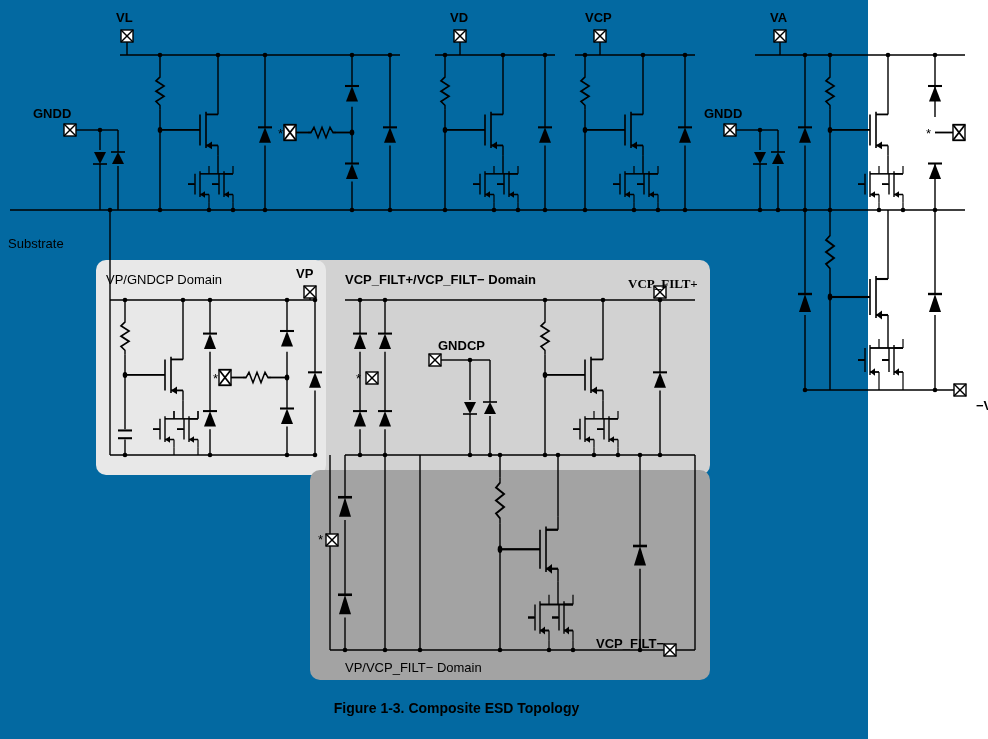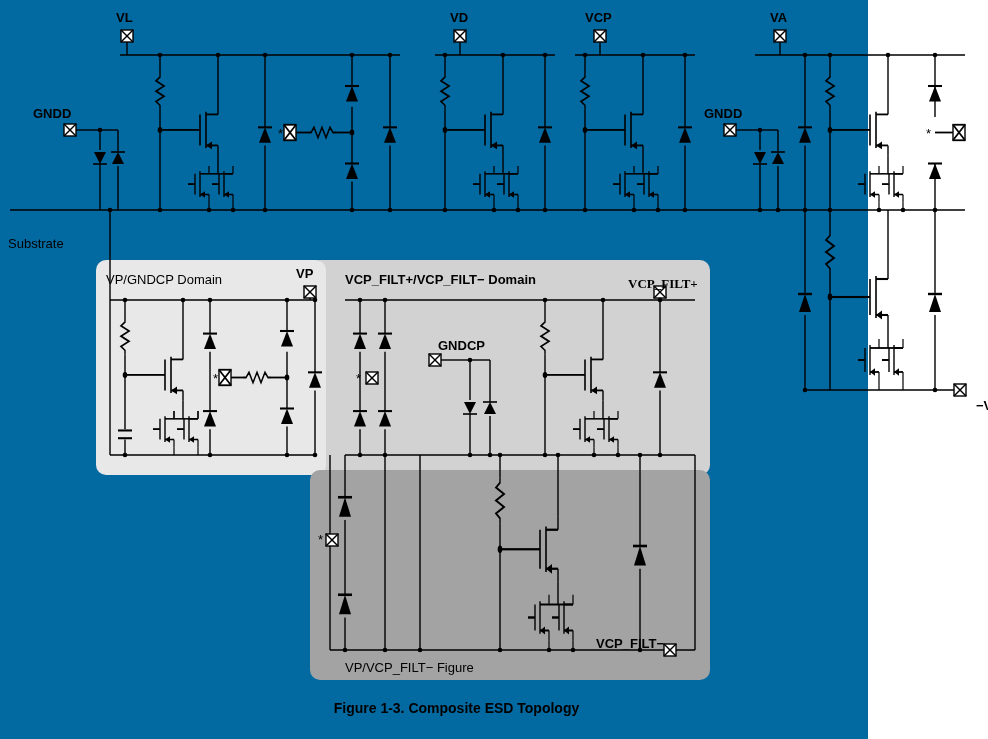--- a/index.html
+++ b/index.html
@@ -510,21 +510,21 @@
   <div class="label" style="left:33px; top:106px;">GNDD</div>
   <div class="label" style="left:704px; top:106px;">GNDD</div>
 
   <div class="label" style="left:8px; top:196px; font-weight:normal;margin-top:40px;">Substrate</div>
 
   <div class="label" style="left:278px; top:126px; font-weight:normal;">*</div>
   <div class="label" style="left:926px; top:126px; font-weight:normal;">*</div>
 
   <div class="label" style="left:106px; top:272px; font-weight:normal;text-align:right;">VP/GNDCP Domain</div>
   <div class="label" style="left:345px; top:272px; font-weight:bold;">VCP_FILT+/VCP_FILT− Domain</div>
-  <div class="label" style="left:345px; top:660px; font-weight:normal;">VP/VCP_FILT− Figure</div>
+  <div class="label" style="left:345px; top:660px; font-weight:normal;">VP/VCP_FILT− Domain</div>
 
   <div class="label" style="left:296px; top:266px;">VP</div>
   <div class="label" style="left:213px; top:371px; font-weight:normal;">*</div>
 
   <div class="label" style="left:438px; top:338px;">GNDCP</div>
   <div class="label" style="left:356px; top:371px; font-weight:normal;">*</div>
   <div class="label" style="left:628px; top:276px;font-family:Liberation Serif, serif;">VCP_FILT+</div>
 
   <div class="label" style="left:318px; top:532px; font-weight:normal;">*</div>
   <div class="label" style="left:596px; top:636px;">VCP_FILT−</div>

